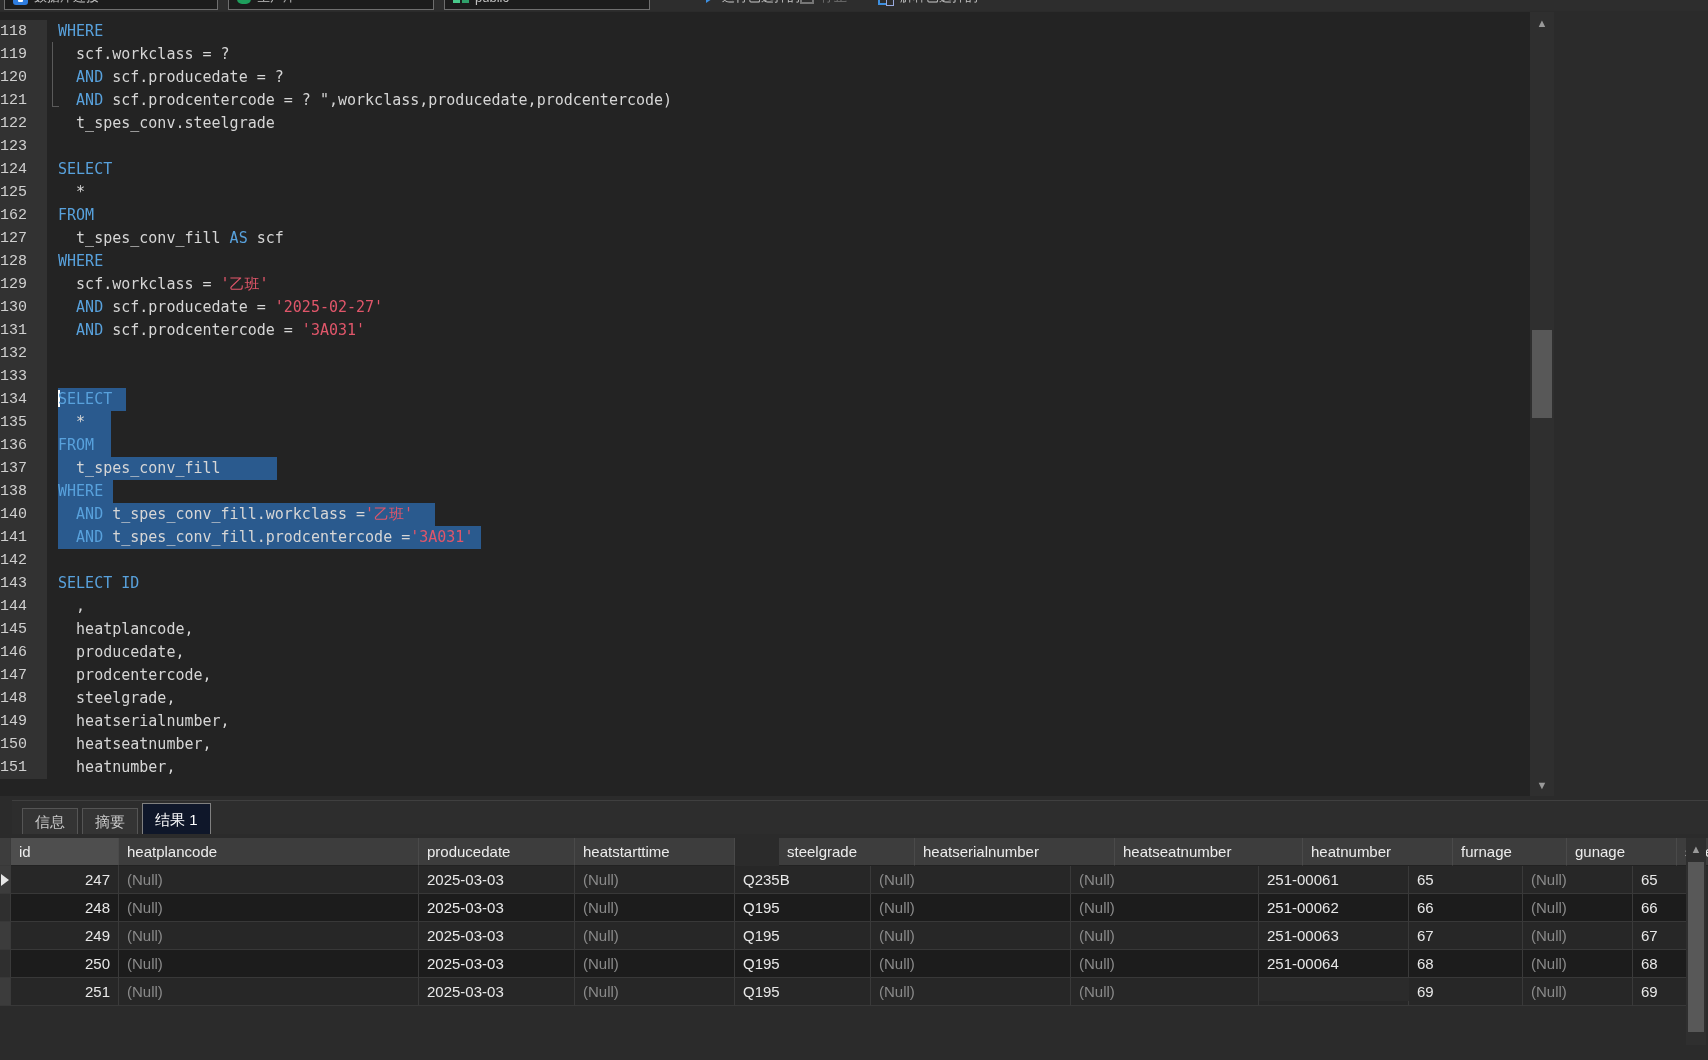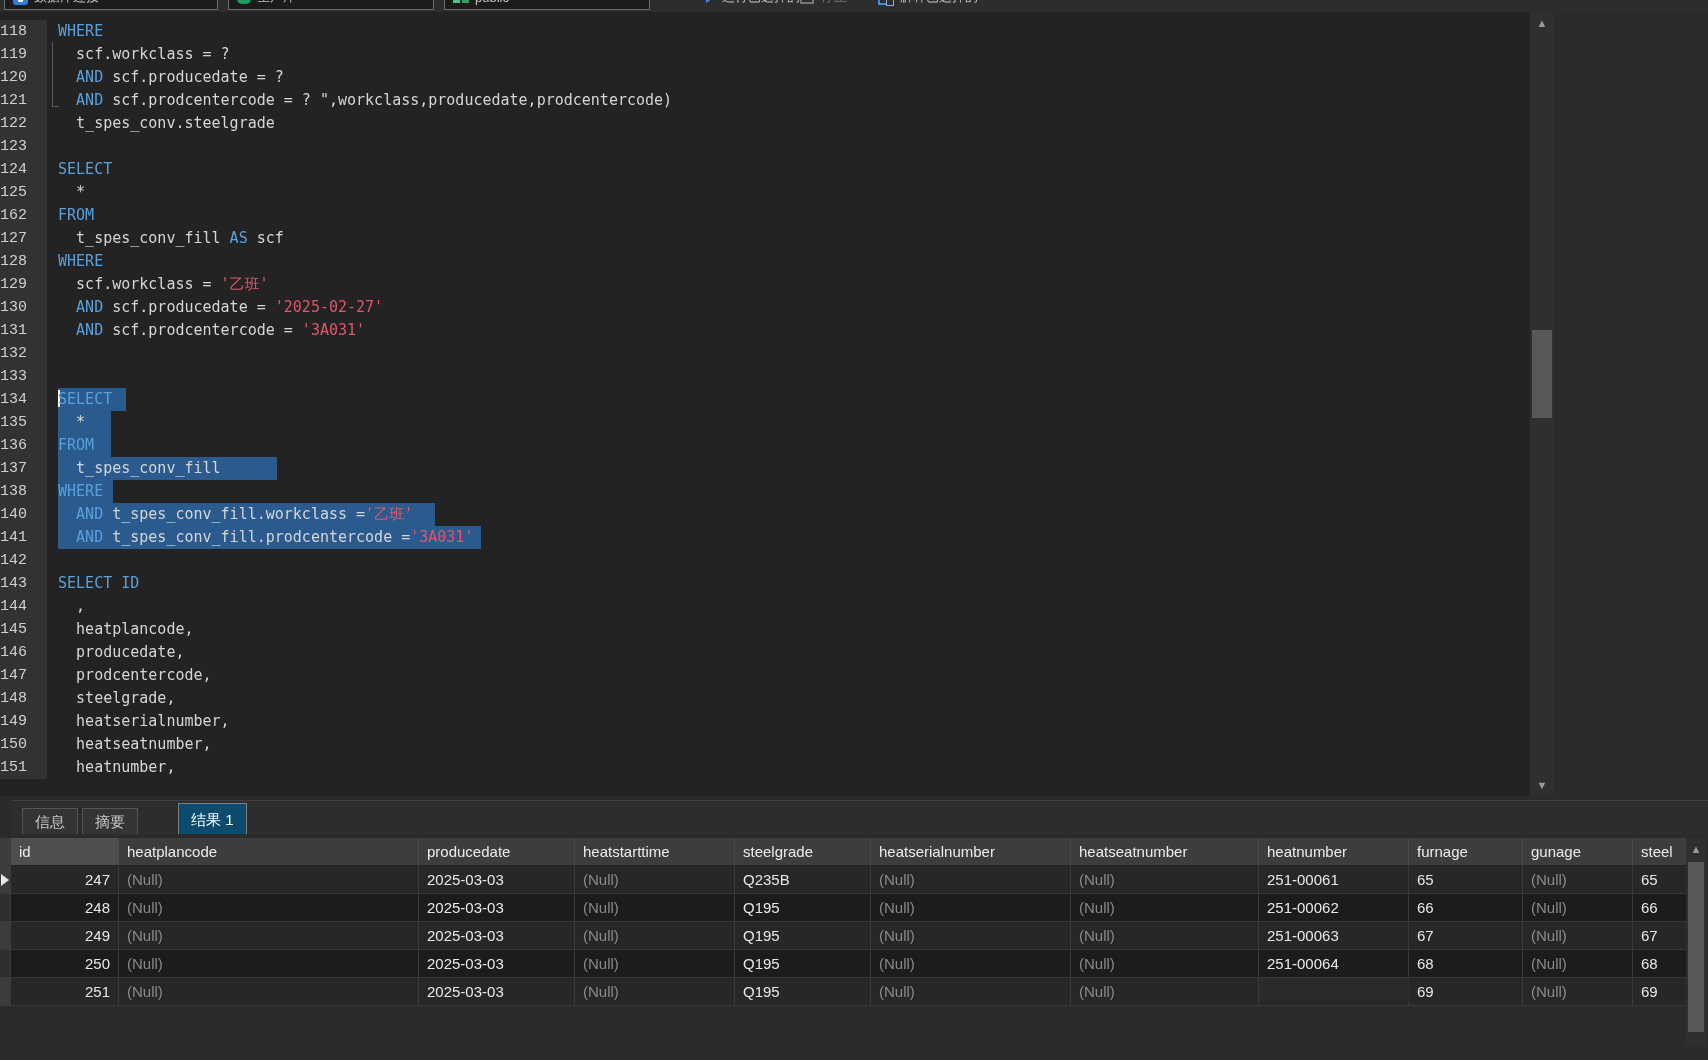--- a/index.html
+++ b/index.html
@@ -40,21 +40,21 @@
   
   .ed-scroll{position:absolute;top:12px;left:1530px;width:24px;height:784px;background:#2f2f2f;}
   .sb-arrow{position:absolute;left:0;width:24px;height:22px;display:flex;align-items:center;justify-content:center;color:#9a9a9a;font-size:11px;}
   .sb-arrow.up{top:0;}
   .sb-arrow.down{bottom:0;}
   .ed-thumb{position:absolute;left:2px;top:318px;width:20px;height:88px;background:#585858;}
 
   
   .tabbar{position:absolute;top:800px;left:12px;width:1708px;height:34px;background:#2d2d2d;border-top:1px solid #3f3f3f;box-sizing:border-box;display:flex;align-items:flex-end;padding-left:10px;}
   .rtab{height:26px;line-height:26px;padding:0 12px;margin-right:4px;font-size:15px;color:#c8c8c8;background:#343434;border:1px solid #555;border-bottom:none;box-sizing:border-box;}
-  .rtab.active{height:31px;line-height:31px;background:#0c4a6e;color:#ffffff;border-color:#808080;margin-left:36px;}
+  .rtab.active{height:31px;line-height:31px;background:#0f172a;color:#ffffff;border-color:#808080;}
 
   
   .grid{position:absolute;top:838px;left:0;width:1686px;}
   .grow{display:flex;height:28px;line-height:28px;font-size:15px;color:#e8e8e8;}
   .gcell{box-sizing:border-box;padding:0 8px;border-right:1px solid #3a3a3a;border-bottom:1px solid #383838;overflow:hidden;white-space:nowrap;}
   .ghead .gcell{background:#3d3d3d;border-right:1px solid #4a4a4a;border-bottom:1px solid #222;color:#ececec;}
   .ghead .gcell.idcol{background:#4e4e4e;}
   .gind{flex:0 0 10px;padding:0;border-right:1px solid #3a3a3a;border-bottom:1px solid #383838;position:relative;}
   .ghead .gind{background:#3d3d3d;}
   .grow.odd .gcell{background:#272727;}
@@ -254,21 +254,21 @@
       <div class="rtab active">结果 1</div>
     </div>
 
   <div class="grid">
       <div class="grow ghead">
         <div class="gind"></div>
         <div class="gcell idcol" style="flex: 0 0 108px;">id</div>
         <div class="gcell" style="flex: 0 0 300px;">heatplancode</div>
         <div class="gcell" style="flex: 0 0 156px;">producedate</div>
         <div class="gcell" style="flex: 0 0 160px;">heatstarttime</div>
-        <div class="gcell" style="flex: 0 0 136px;">steelgrade</div>
+        <div class="gcell" style="flex: 0 0 136px; margin-left: 44px;">steelgrade</div>
         <div class="gcell" style="flex: 0 0 200px;">heatserialnumber</div>
         <div class="gcell" style="flex: 0 0 188px;">heatseatnumber</div>
         <div class="gcell" style="flex: 0 0 150px;">heatnumber</div>
         <div class="gcell" style="flex: 0 0 114px;">furnage</div>
         <div class="gcell" style="flex: 0 0 110px;">gunage</div>
         <div class="gcell" style="flex: 0 0 54px;">steel</div>
       </div>
       <div class="grow odd">
         <div class="gind">
           <div class="row-marker"></div>

